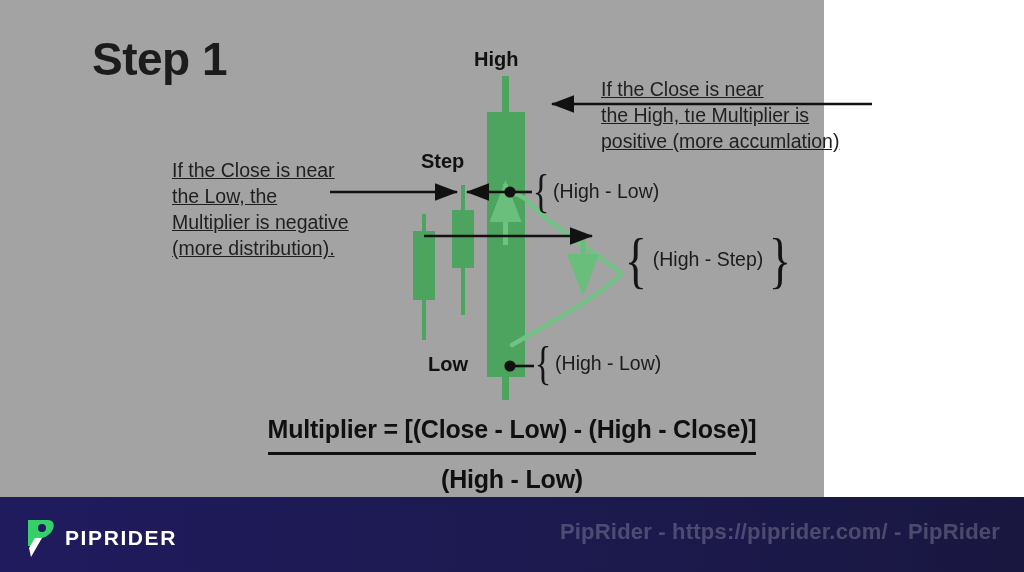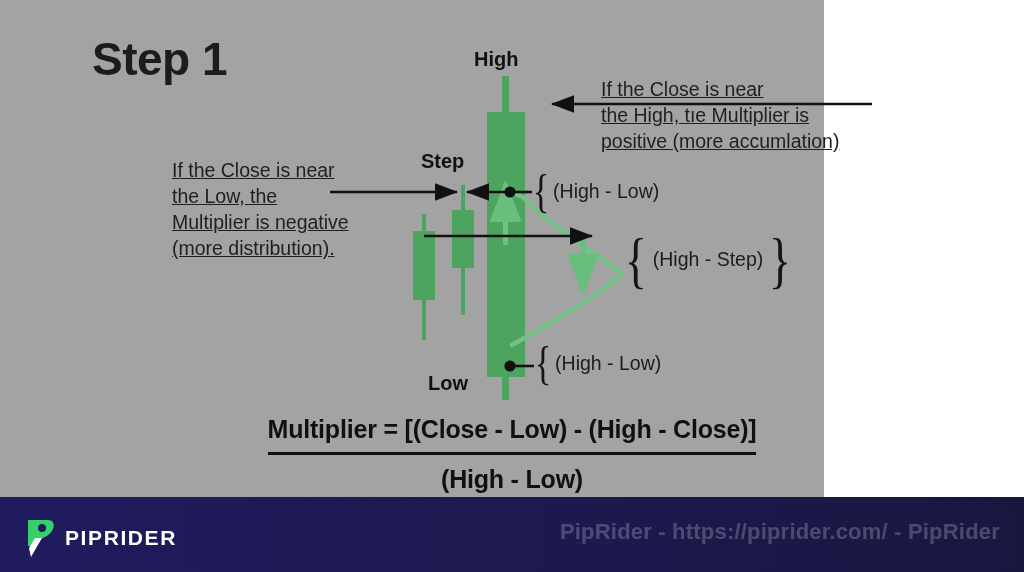--- a/index.html
+++ b/index.html
@@ -62,21 +62,21 @@
   }
   .axis-label {
     position: absolute;
     font-size: 20px;
     font-weight: bold;
     color: #111111;
     font-family: "Liberation Sans", sans-serif;
   }
   #label-close { left: 474px; top: 48px; }
   #label-high  { left: 421px; top: 150px; }
-  #label-low   { left: 428px; top: 372px; }
+  #label-low   { left: 428px; top: 353px; }
 
   .brace-group {
     position: absolute;
     display: flex;
     align-items: center;
     font-family: "Liberation Sans", sans-serif;
   }
   .brace {
     font-size: 44px;
     line-height: 0;

